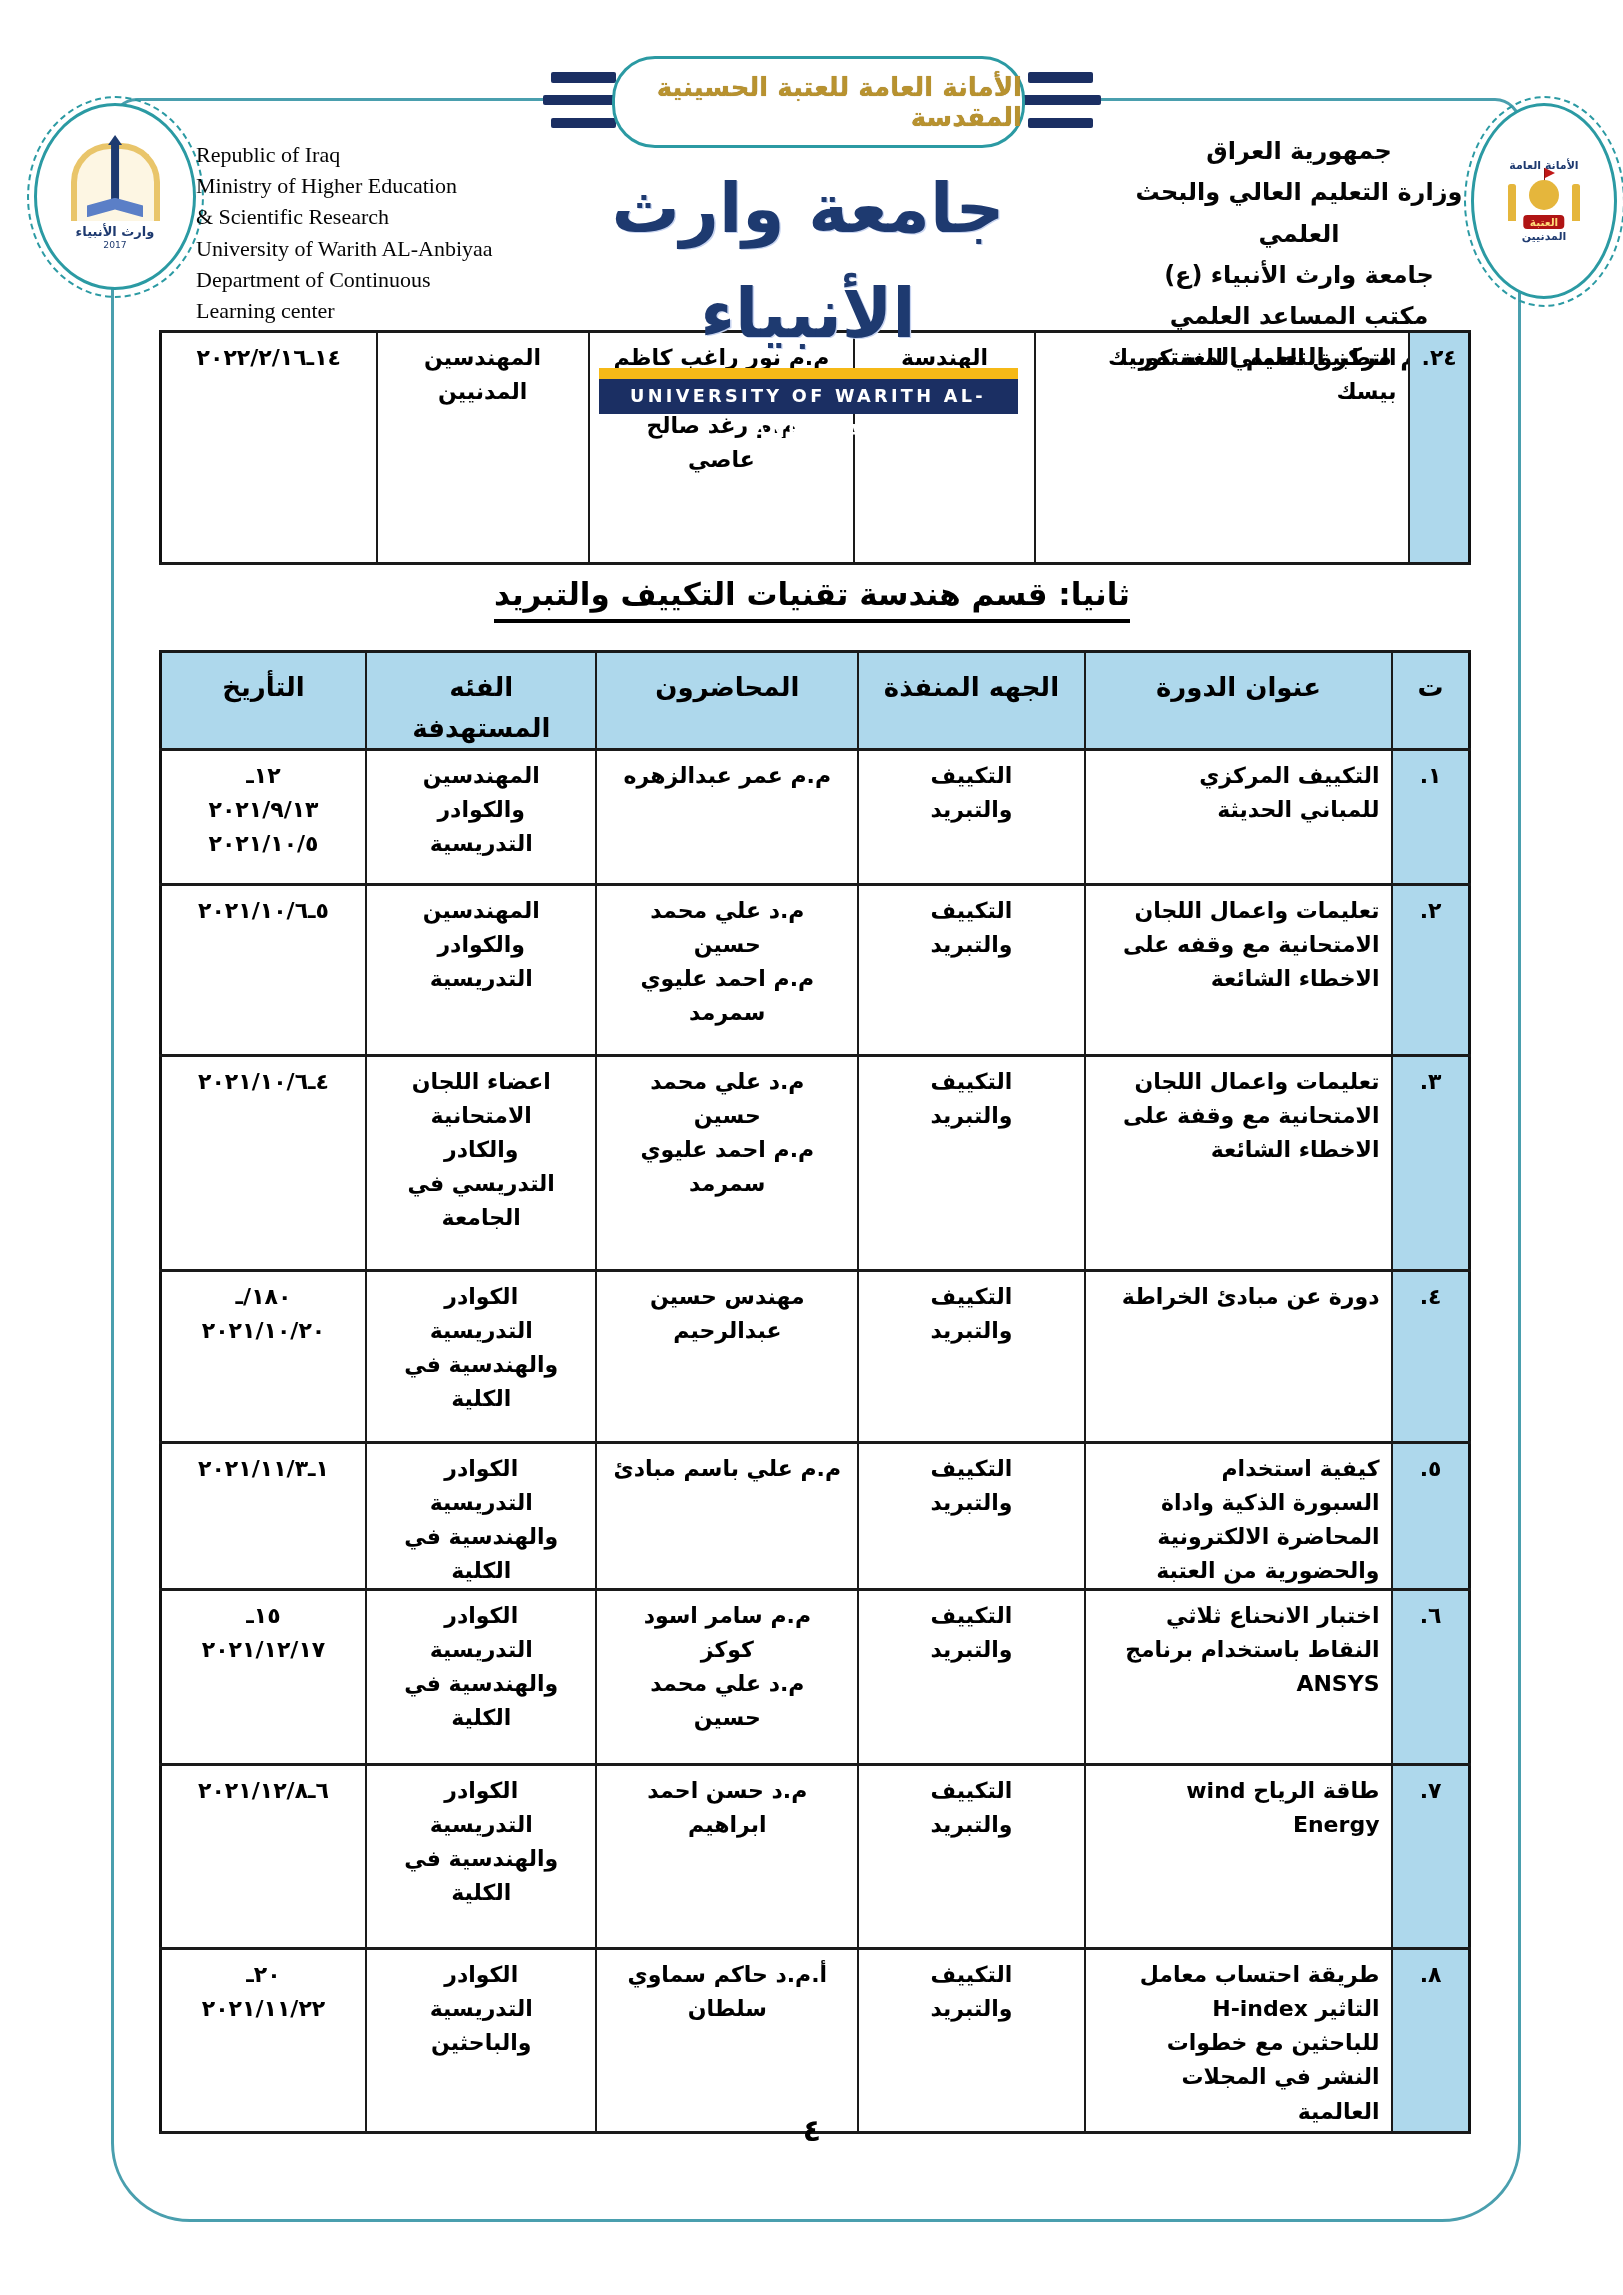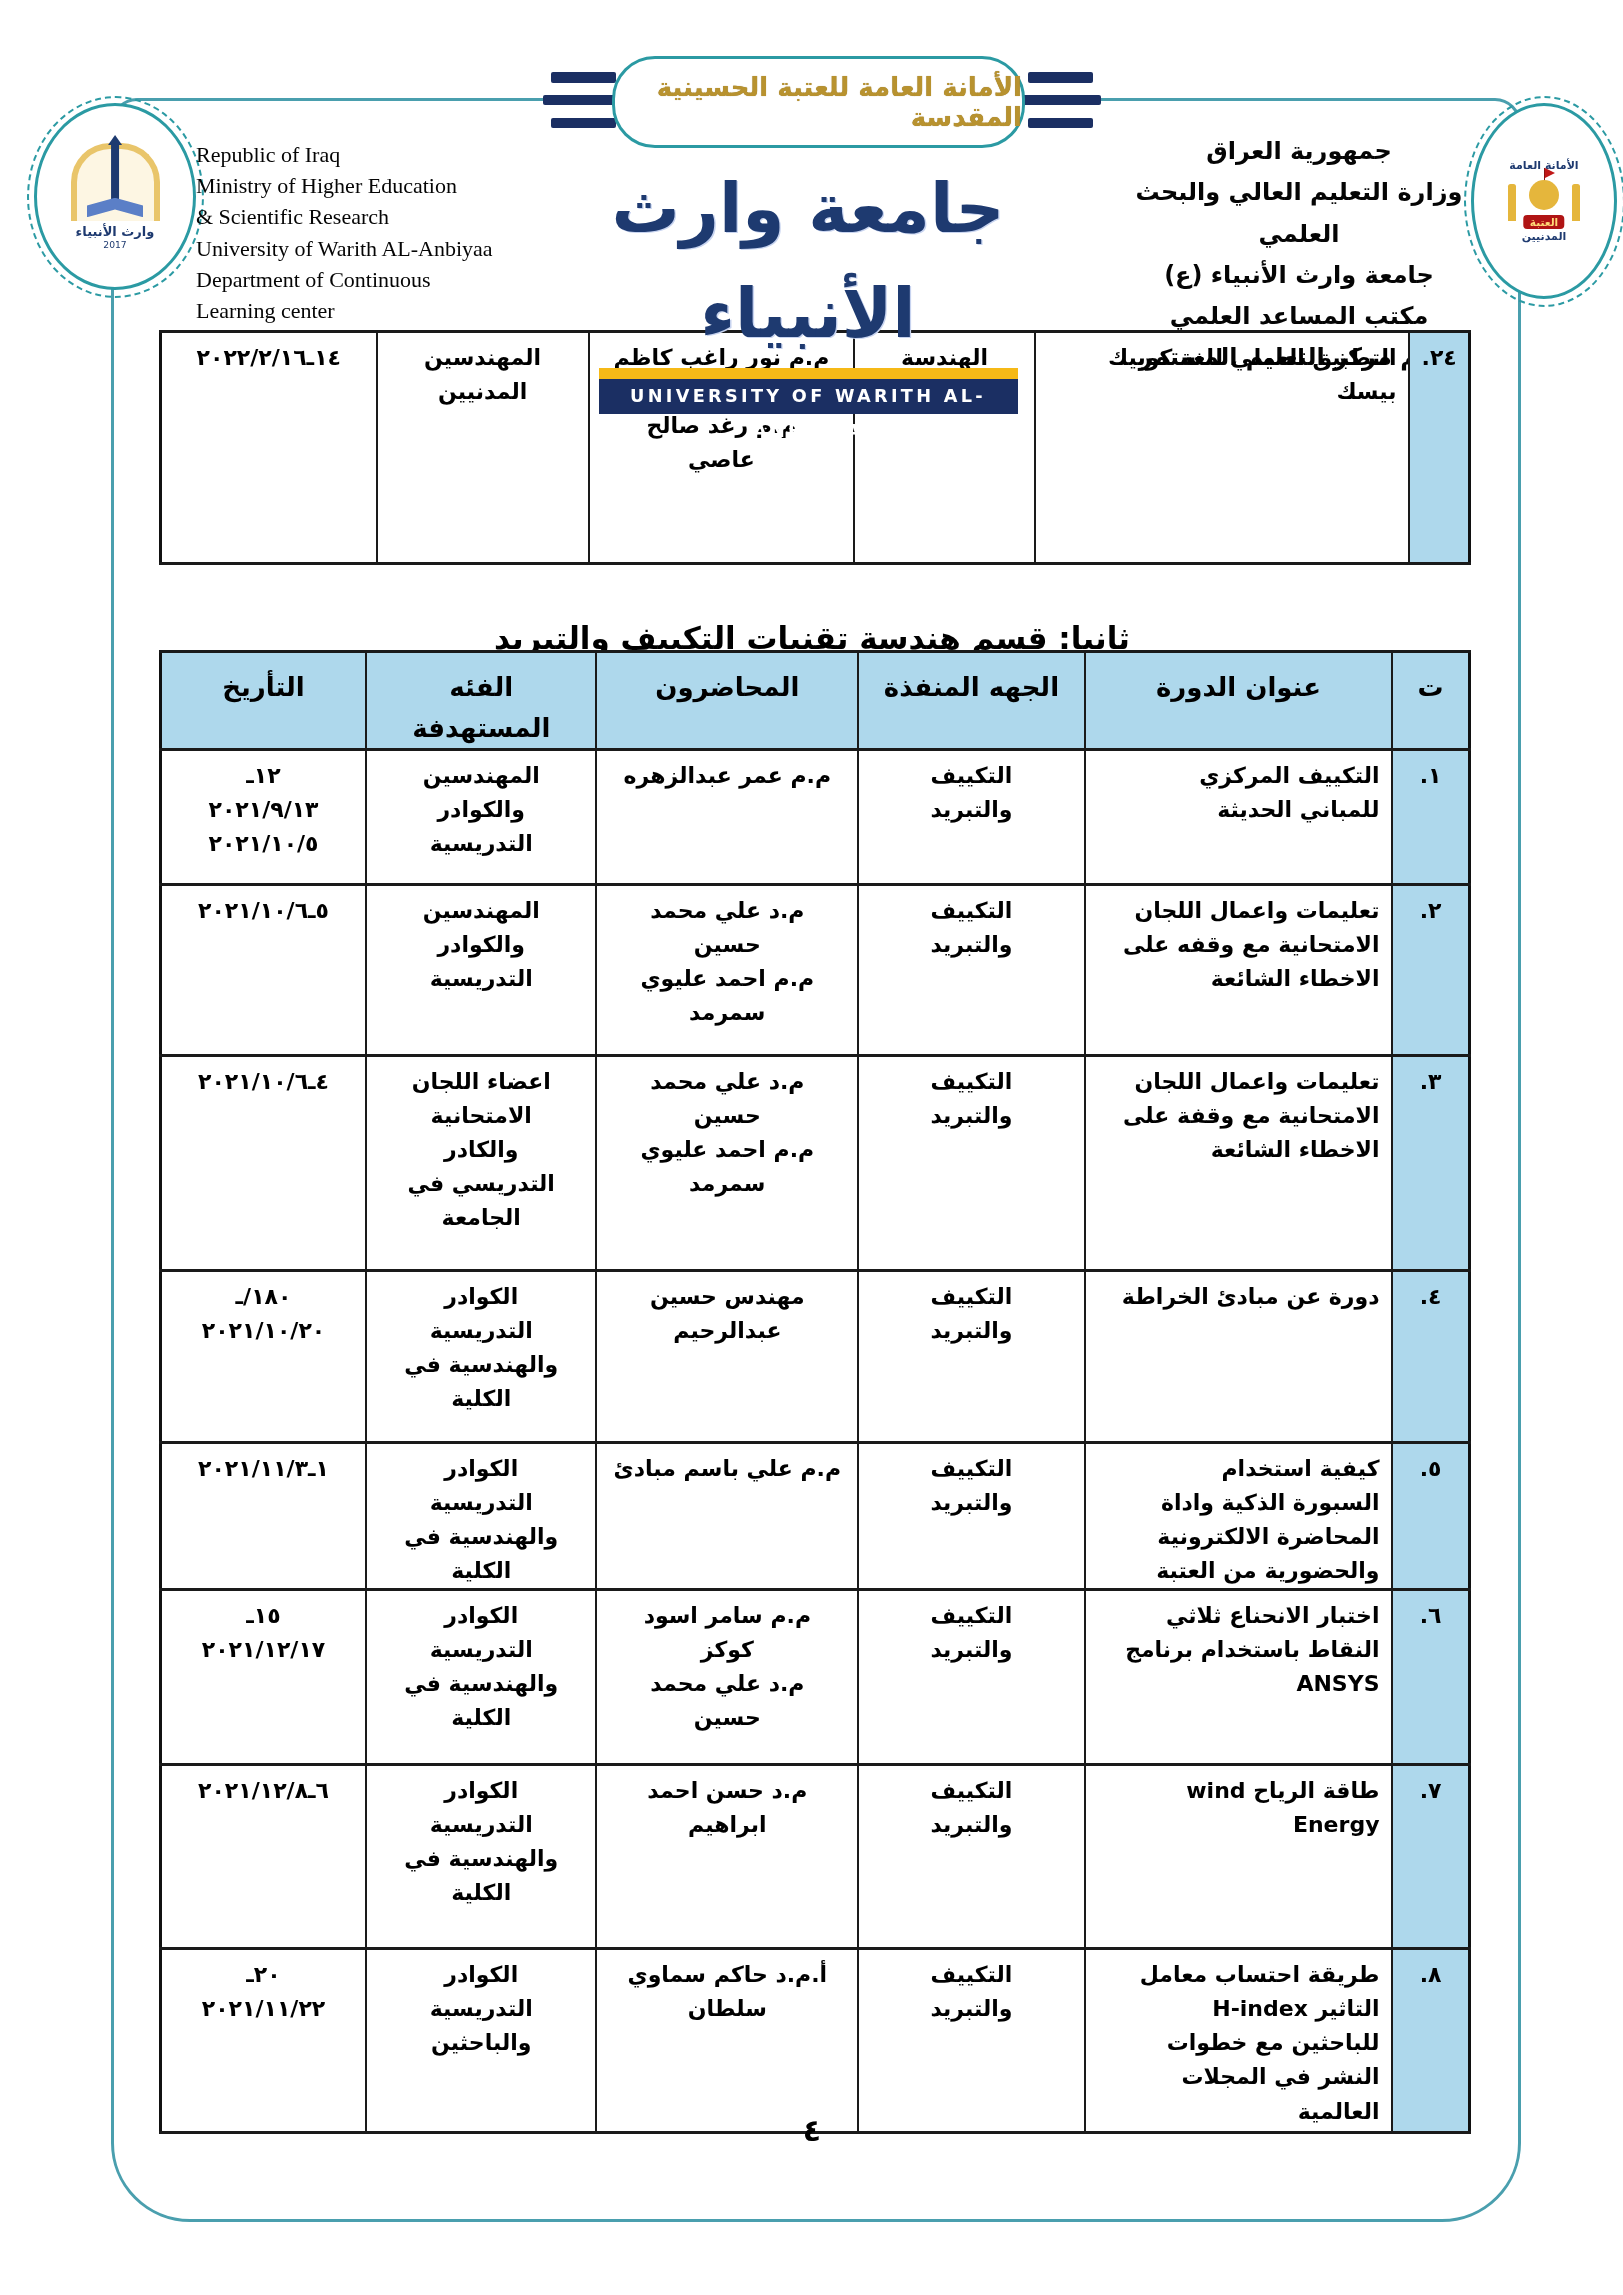--- a/index.html
+++ b/index.html
@@ -75,21 +75,21 @@
         vertical-align:top;padding:7.9px 9.2px 0 9.2px;text-align:center;line-height:1.55;overflow:hidden;}
   th{background:var(--lightblue);font-size:26px;padding-top:14.4px;}
   .c-num{background:var(--lightblue);}
   .c-title{text-align:right;padding-right:11.8px;}
   .t1 tr{height:232px;}
   .hr0{height:73px;} .r1{height:135px;} .r2{height:171px;} .r3{height:215px;} .r4{height:172px;}
   .r5{height:140px;} .r6{height:175px;} .r7{height:184px;} .r8{height:184px;}
 
   .section-title-wrap{position:absolute;left:0;top:576px;width:1624px;text-align:center;}
   .section-title{display:inline-block;direction:rtl;font-size:31px;font-weight:bold;color:#000;
-                 border-bottom:4.6px solid #000;padding-bottom:6.5px;margin-top:44px;}
+                 border-bottom:4.6px solid #000;padding-bottom:6.5px;}
 
   .page-number{position:absolute;left:0;top:2113px;width:1624px;text-align:center;
                font-size:30px;font-weight:bold;}
 </style>
 </head>
 <body>
 
 <div class="page">
 
   <div class="frame"></div>

